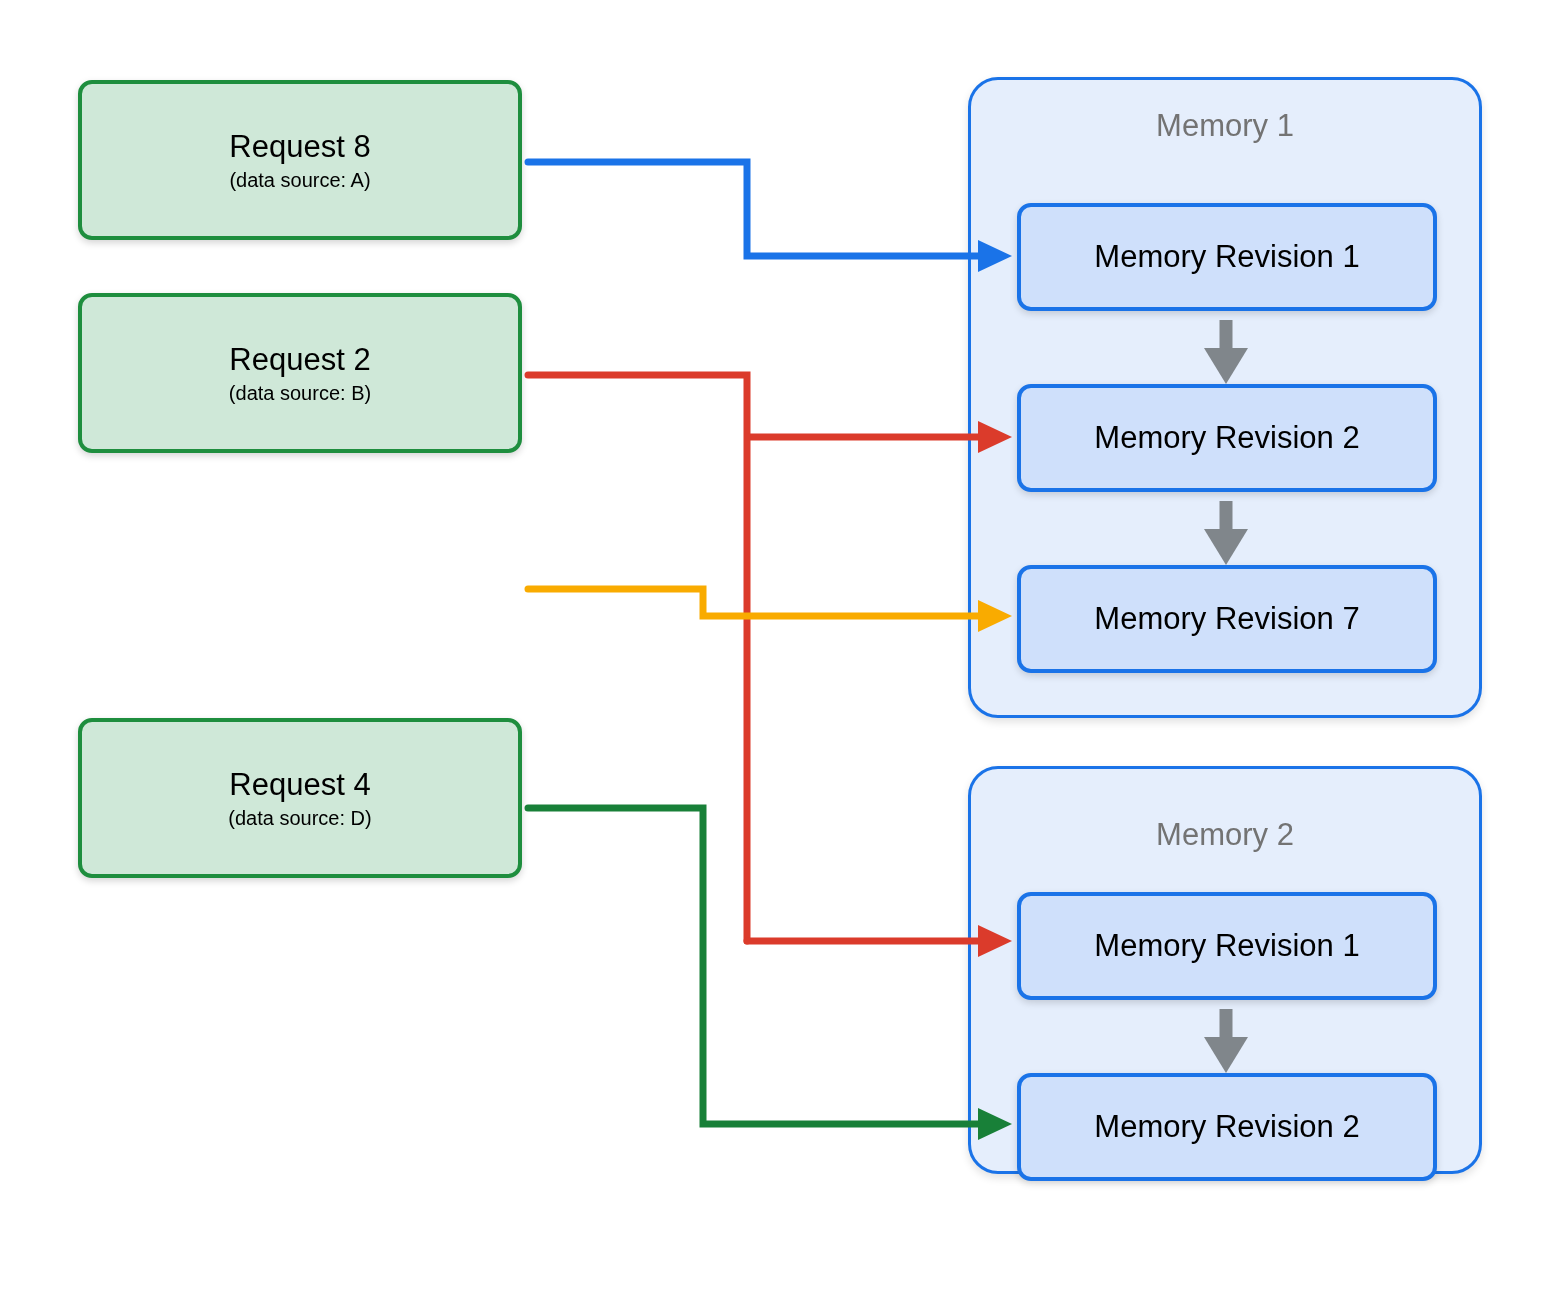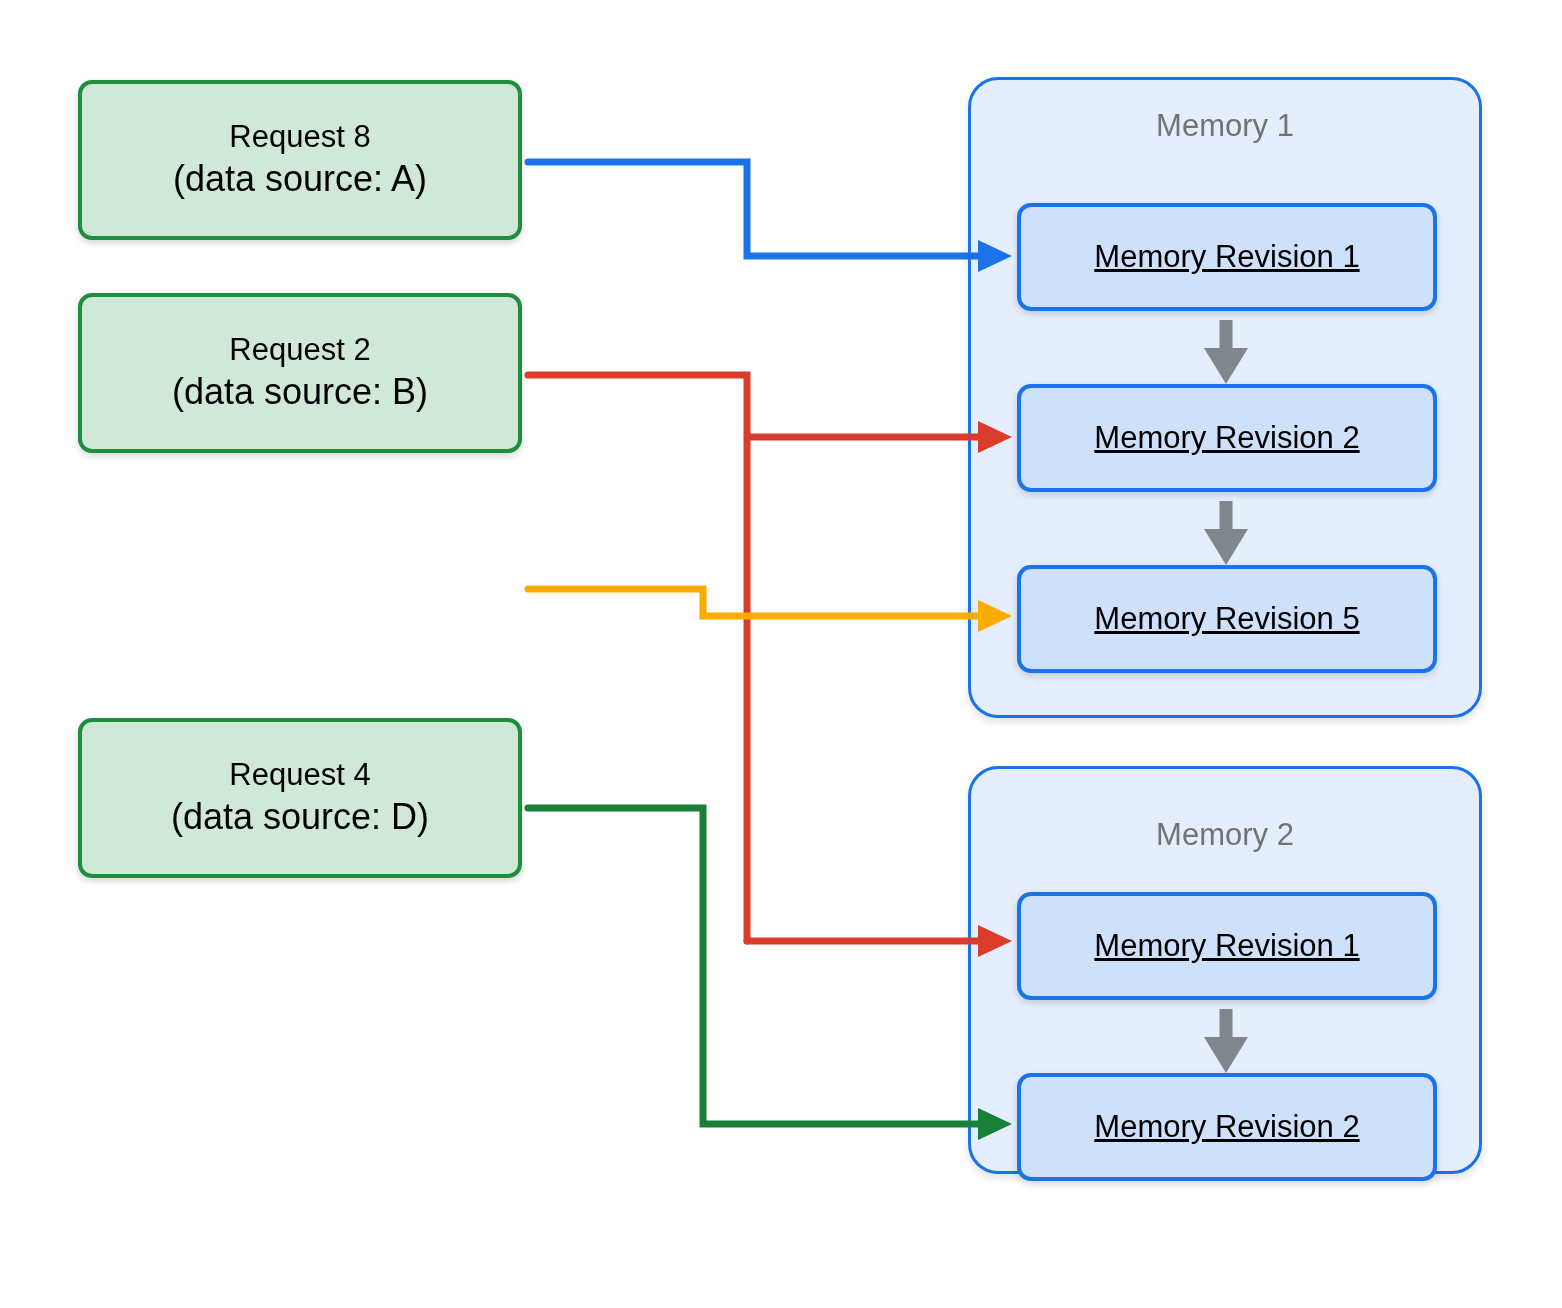--- a/index.html
+++ b/index.html
@@ -33,21 +33,21 @@
     justify-content: center;
     box-shadow: 0 3px 7px rgba(0,0,0,0.17);
   }
   .request-title {
     font-size: 31px;
     color: #000000;
     line-height: 1.28;
     white-space: nowrap;
   }
   .request-sub {
-    font-size: 36px;
+    font-size: 20px;
     color: #000000;
     line-height: 1.3;
     white-space: nowrap;
   }
 
   
   .memory-box {
     position: absolute;
     box-sizing: border-box;
     background: #e5eefc;
@@ -71,21 +71,20 @@
     box-sizing: border-box;
     width: 420px;
     height: 108px;
     background: #cfe0fb;
     border: 4px solid #1a73e8;
     border-radius: 14px;
     display: flex;
     align-items: center;
     justify-content: center;
     box-shadow: 0 3px 7px rgba(0,0,0,0.15);
-    text-decoration: underline;
   }
   .revision-label {
     font-size: 31px;
     color: #000000;
     white-space: nowrap;
   }
 
   
   svg.layer {
     position: absolute;
@@ -125,21 +124,21 @@
 
     <div class="revision-box" style="left:46px; top:123px;">
       <span class="revision-label">Memory Revision 1</span>
     </div>
 
     <div class="revision-box" style="left:46px; top:304px;">
       <span class="revision-label">Memory Revision 2</span>
     </div>
 
     <div class="revision-box" style="left:46px; top:485px;">
-      <span class="revision-label">Memory Revision 5</span>
+      <span class="revision-label">Memory Revision 7</span>
     </div>
   </div>
 
   <div class="memory-box" style="left:968px; top:766px; width:514px; height:408px;">
     <div class="memory-title" style="top:48px;">Memory 2</div>
 
     <div class="revision-box" style="left:46px; top:123px;">
       <span class="revision-label">Memory Revision 1</span>
     </div>
 

